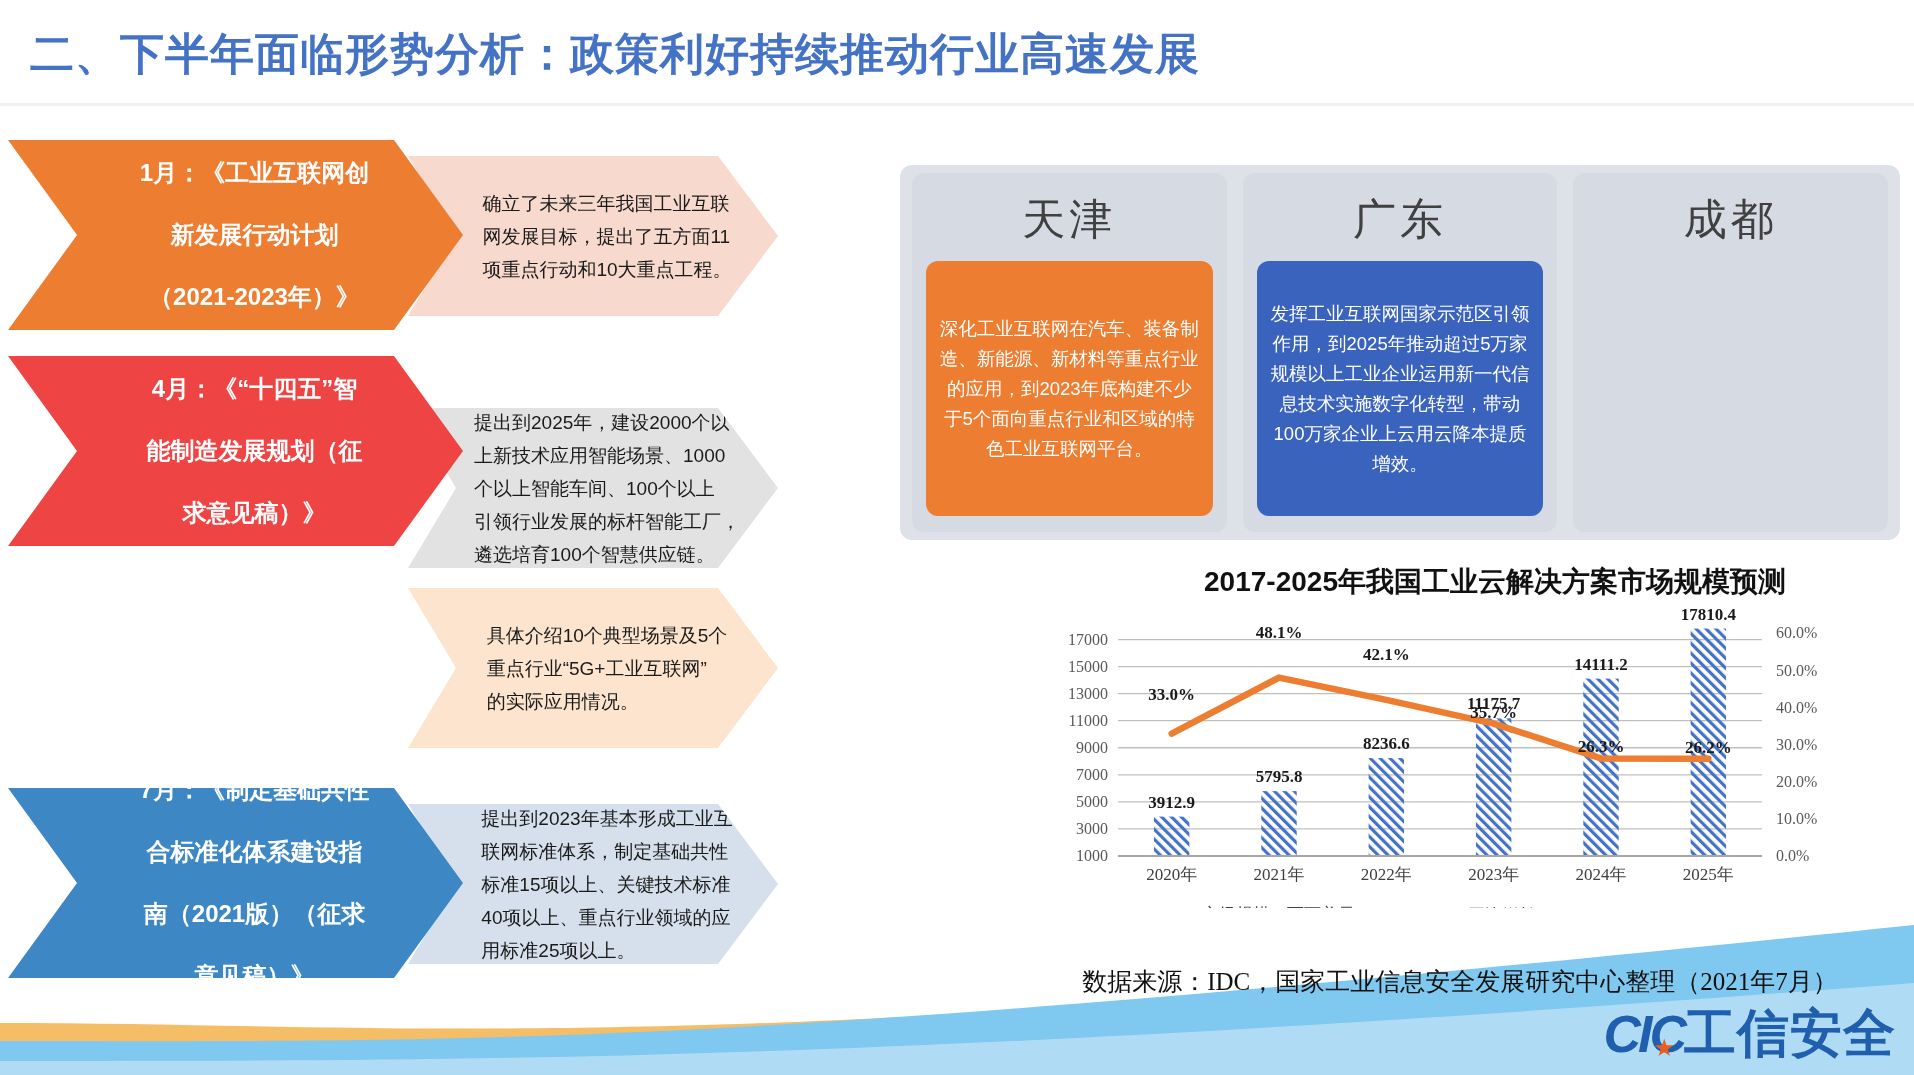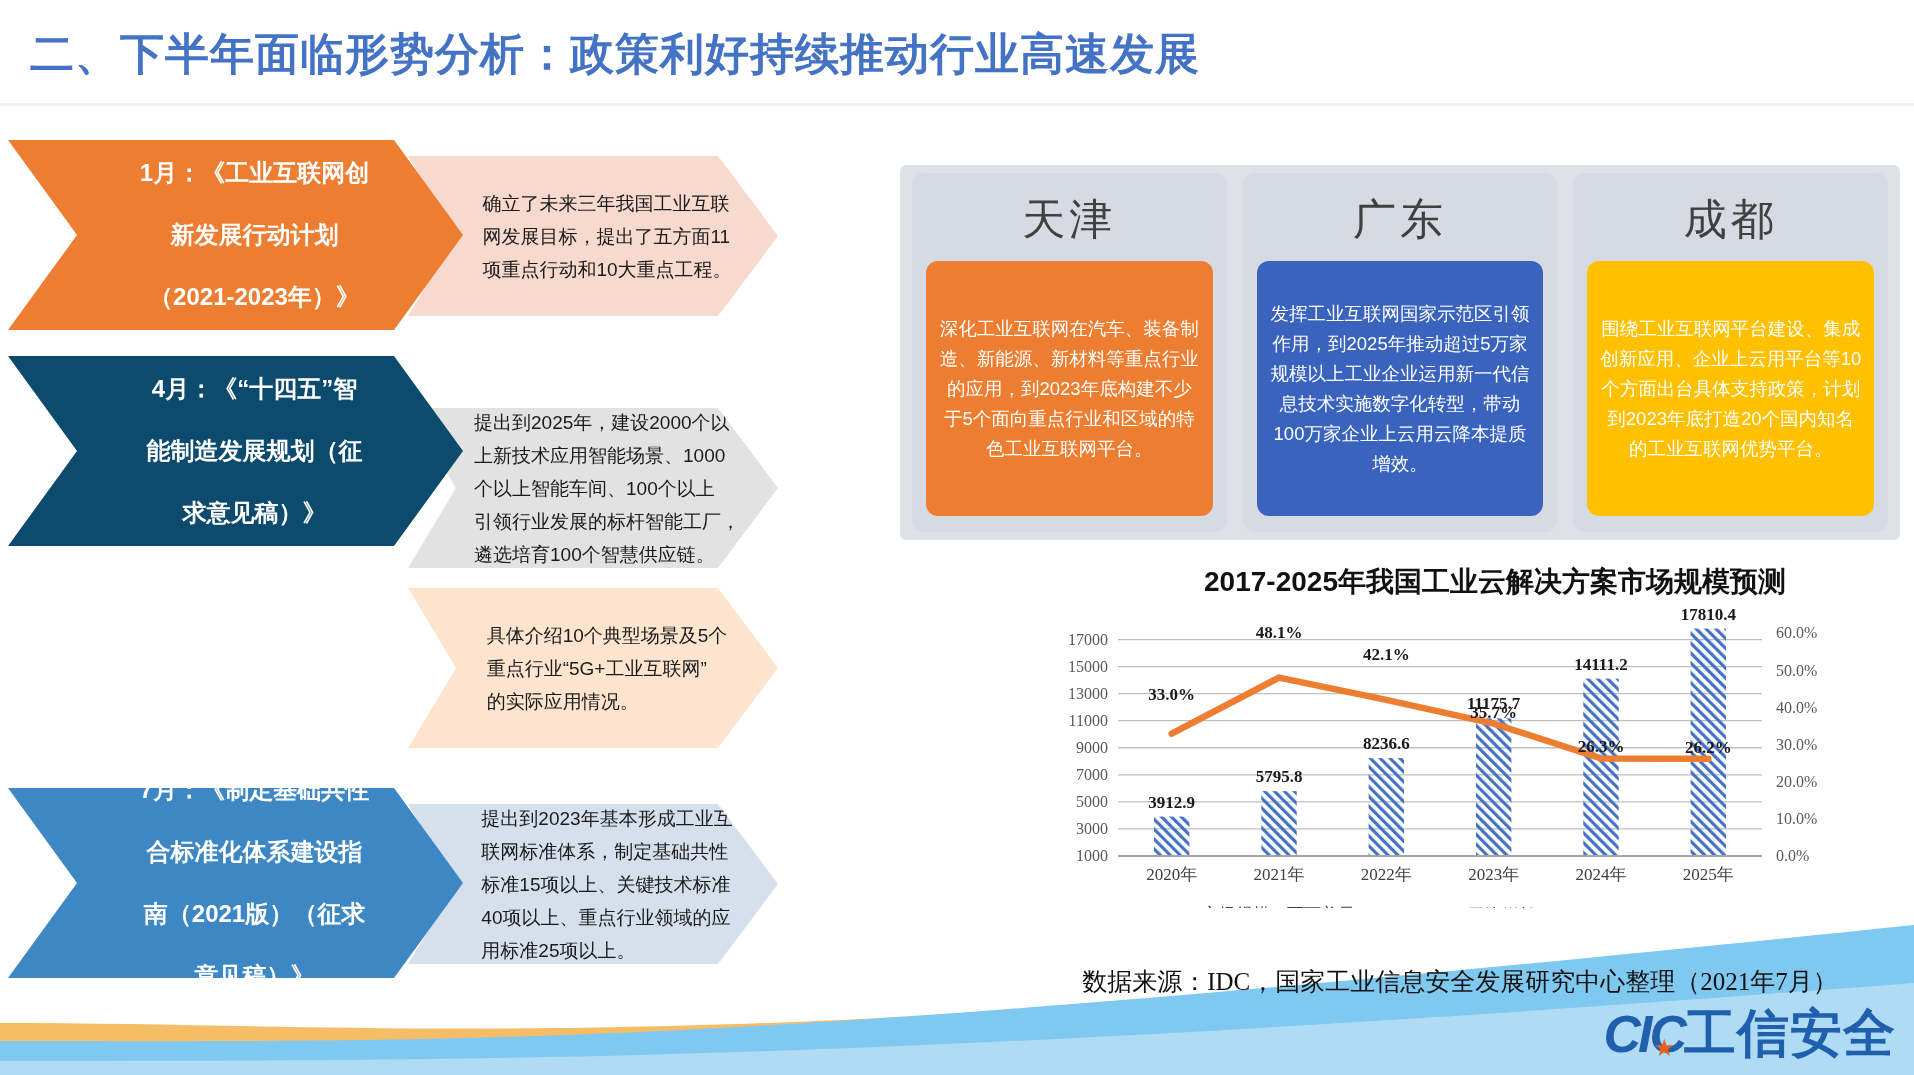--- a/index.html
+++ b/index.html
@@ -48,21 +48,21 @@
     clip-path: polygon(0 0, 310px 0, 370px 50%, 310px 100%, 0 100%, 48px 50%);
   }
   .descr-text {
     font-size: 19px; color: #1a1a1a; line-height: 33px;
     padding: 0 18px 0 46px; white-space: pre-line;
   }
 
   
   .cards {
     position: absolute; left: 900px; top: 165px; width: 1000px; height: 375px;
-    background: #DEE1E8; border-radius: 6px;
+    background: #DEE1E8; border-radius: 12px;
     display: flex; gap: 16px; padding: 8px 12px;
   }
   .card {
     flex: 1; background: #D6DAE3; border-radius: 12px;
     display: flex; flex-direction: column; align-items: center; padding: 10px 14px 16px;
   }
   .card-title {
     font-size: 43px; color: #404040; font-weight: 500;
     letter-spacing: 4px; margin: 8px 0 14px; line-height: 56px;
   }
@@ -130,21 +130,21 @@
         </div>
       </div>
       <div class="chev-row">
         <div class="descr" style="background: rgb(226, 226, 226); margin-top: 36px;">
           <div class="descr-text">提出到2025年，建设2000个以
 上新技术应用智能场景、1000
 个以上智能车间、100个以上
 引领行业发展的标杆智能工厂，
 遴选培育100个智慧供应链。</div>
         </div>
-        <div class="chevron" style="background: #0c4a6e;">
+        <div class="chevron" style="background: #ef4444;">
           <div class="chevron-text">4月：《“十四五”智
 能制造发展规划（征
 求意见稿）》</div>
         </div>
       </div>
       <div class="chev-row">
         <div class="descr" style="background: rgb(252, 228, 206);">
           <div class="descr-text">具体介绍10个典型场景及5个
 重点行业“5G+工业互联网”
 的实际应用情况。</div>
@@ -175,23 +175,20 @@
         </div>
       </div>
       <div class="card">
         <div class="card-title">广东</div>
         <div class="card-body" style="background: rgb(58, 99, 190);">
           <div class="card-body-text">发挥工业互联网国家示范区引领作用，到2025年推动超过5万家规模以上工业企业运用新一代信息技术实施数字化转型，带动100万家企业上云用云降本提质增效。</div>
         </div>
       </div>
       <div class="card">
         <div class="card-title">成都</div>
-        <div class="card-body" style="background: rgb(255, 192, 0);">
-          <div class="card-body-text">围绕工业互联网平台建设、集成创新应用、企业上云用平台等10个方面出台具体支持政策，计划到2023年底打造20个国内知名的工业互联网优势平台。</div>
-        </div>
       </div>
     </div>
 
   <div class="chart-wrap">
     <div class="chart-title">2017-2025年我国工业云解决方案市场规模预测</div>
     <div class="chart-svg-box" id="chart-box"><svg viewBox="0 0 900 300" width="900" height="300">
           <defs>
             <pattern id="hatch" width="7" height="7" patternUnits="userSpaceOnUse" patternTransform="rotate(-45)">
               <rect x="0" y="0" width="3.2" height="7" fill="#4472C4"></rect>
             </pattern>

